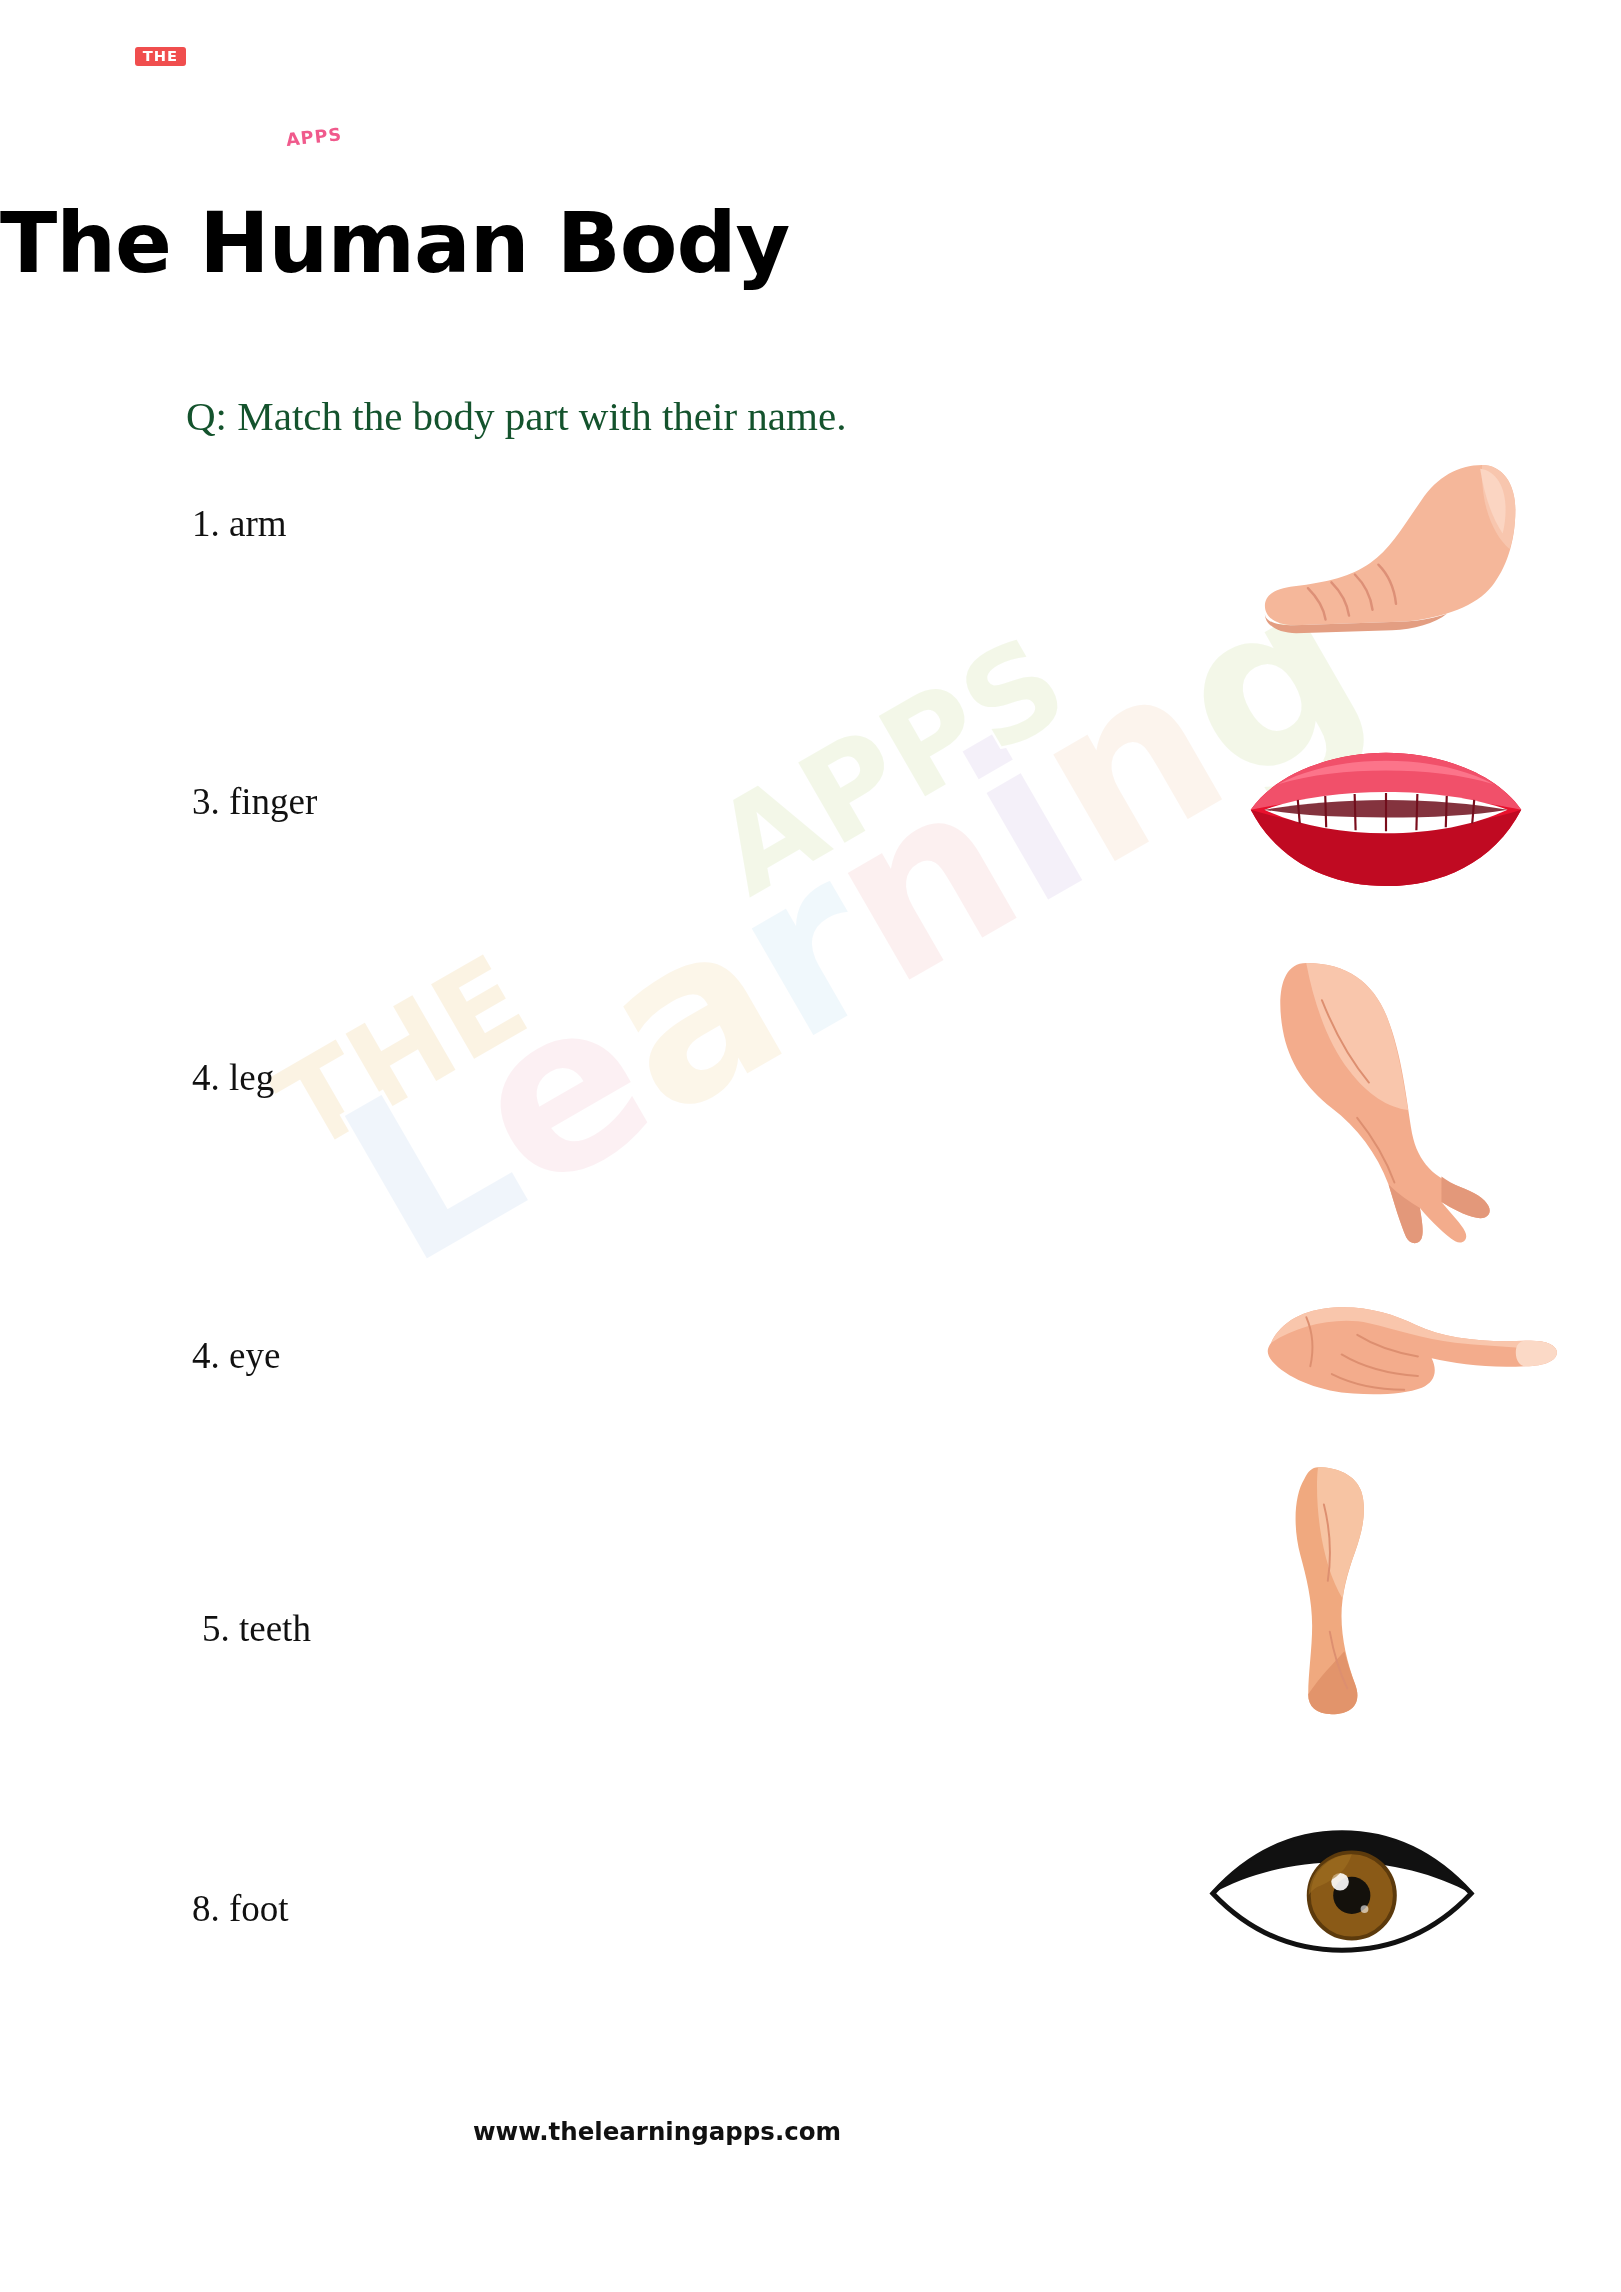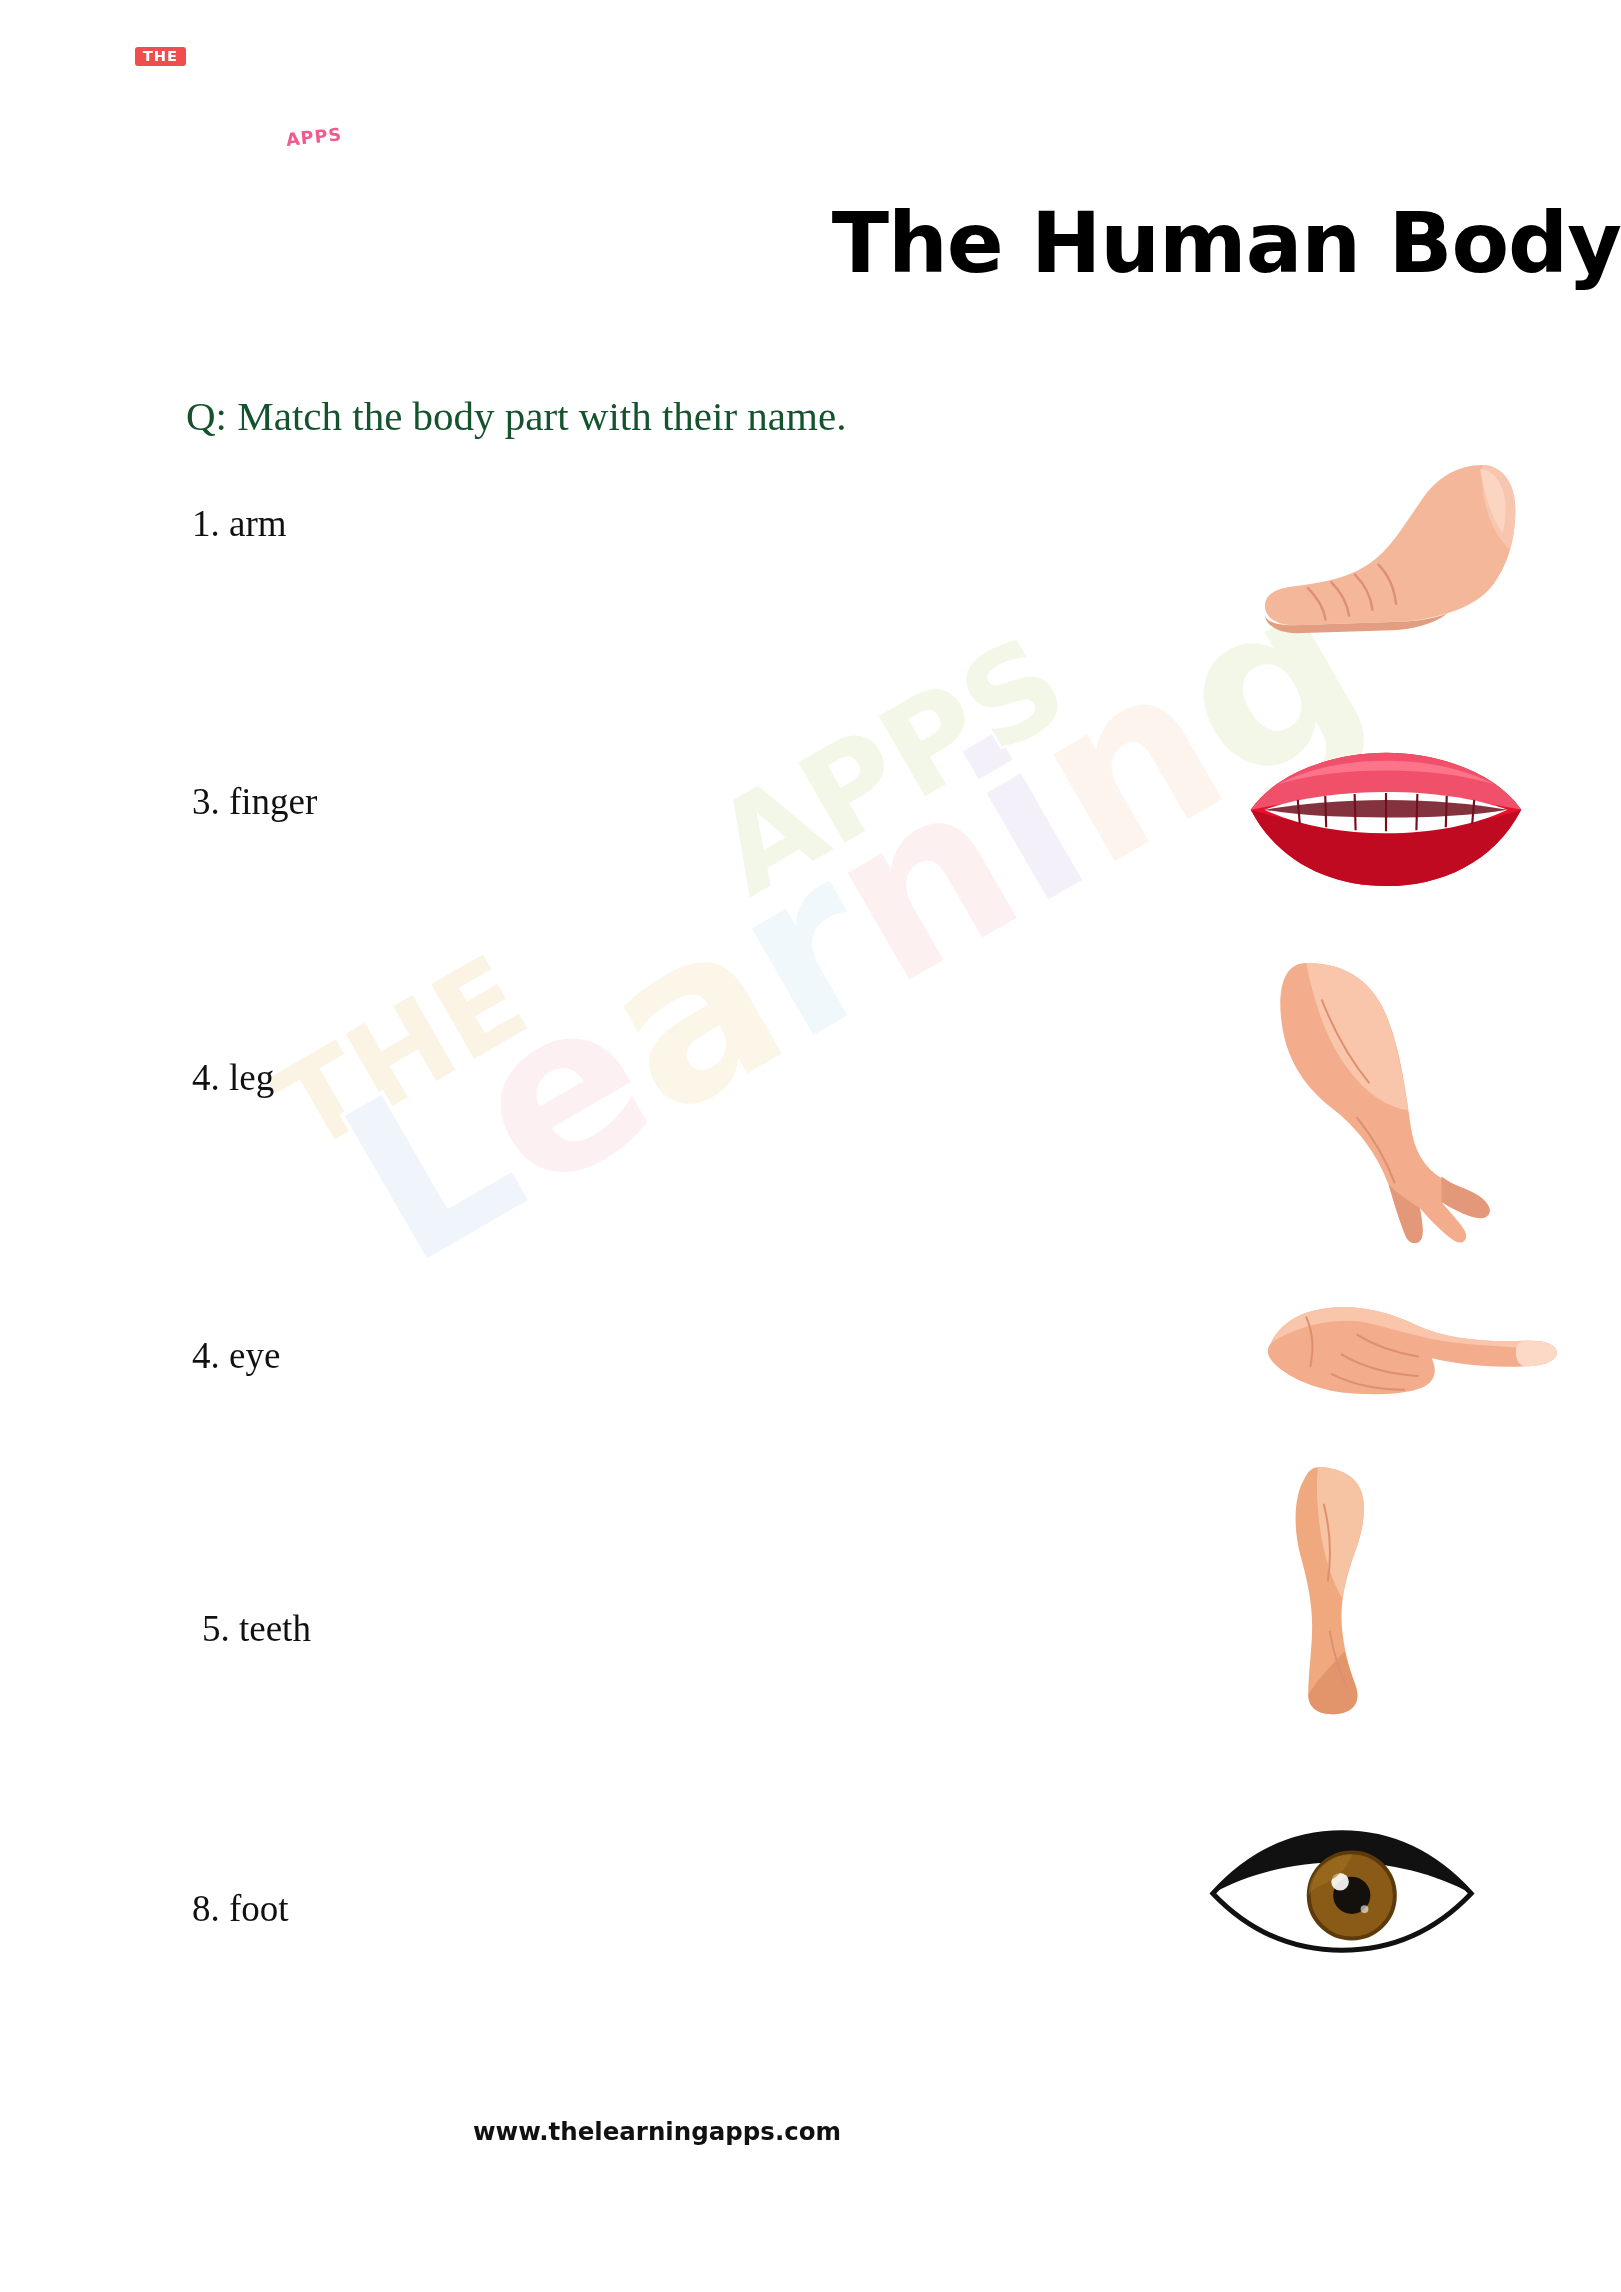--- a/index.html
+++ b/index.html
@@ -124,21 +124,21 @@
   .wmc6 { color: #ddd0ee; }
   .wmc7 { color: #f7dcc6; }
   .wmc8 { color: #d8e8b6; }
 
   
   .title {
     position: absolute;
     left: 0;
     top: 194px;
     width: 1621px;
-    text-align: right;
+    text-align: left;
     font-family: "DejaVu Sans", sans-serif;
     font-weight: bold;
     font-size: 84px;
     letter-spacing: -1px;
     color: #000000;
   }
 
   
   .question {
     position: absolute;

